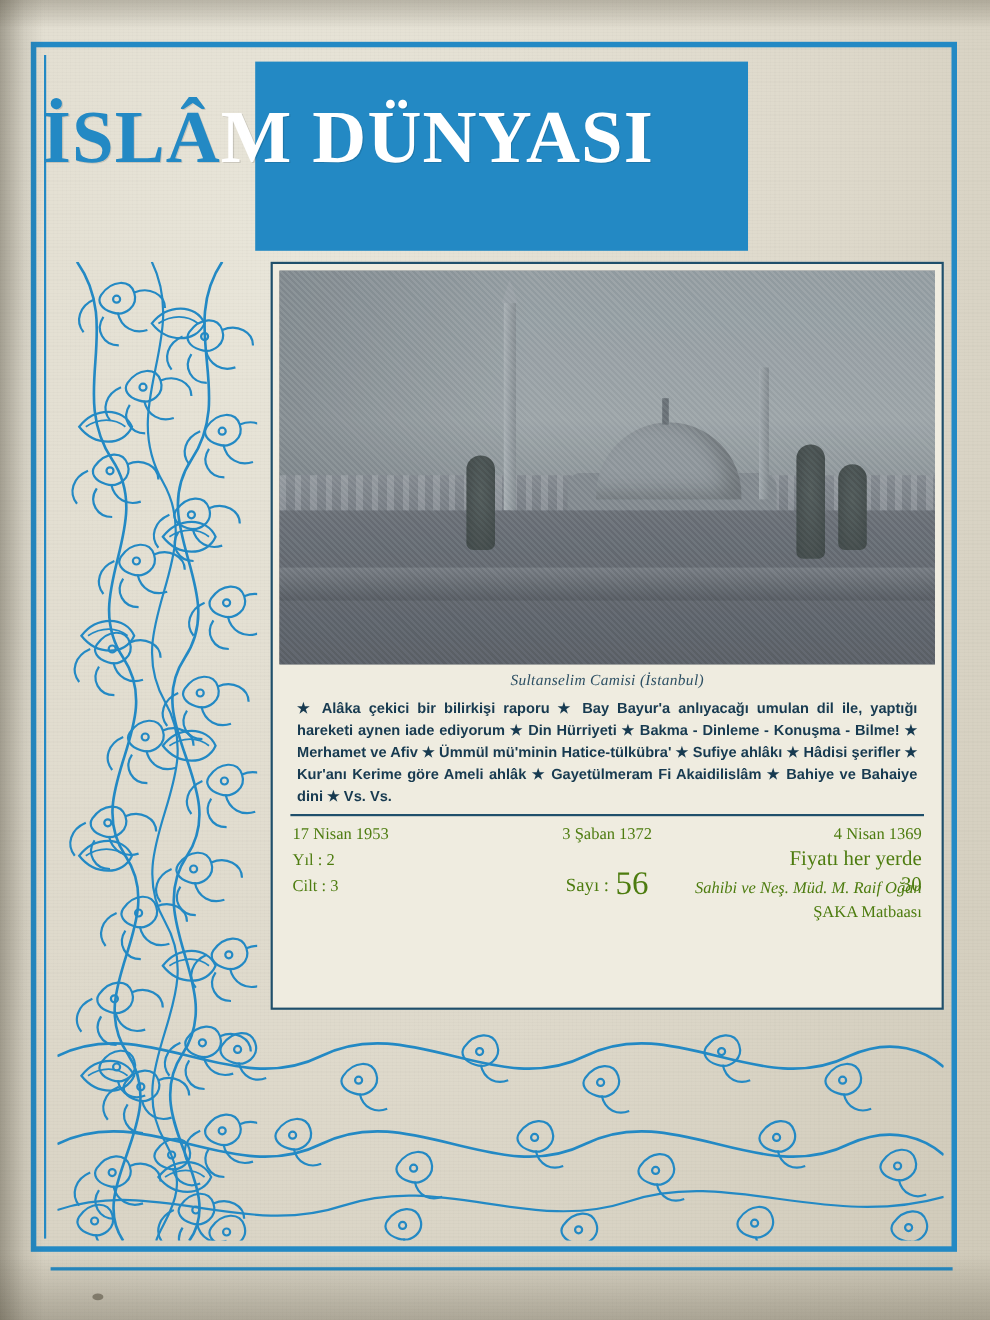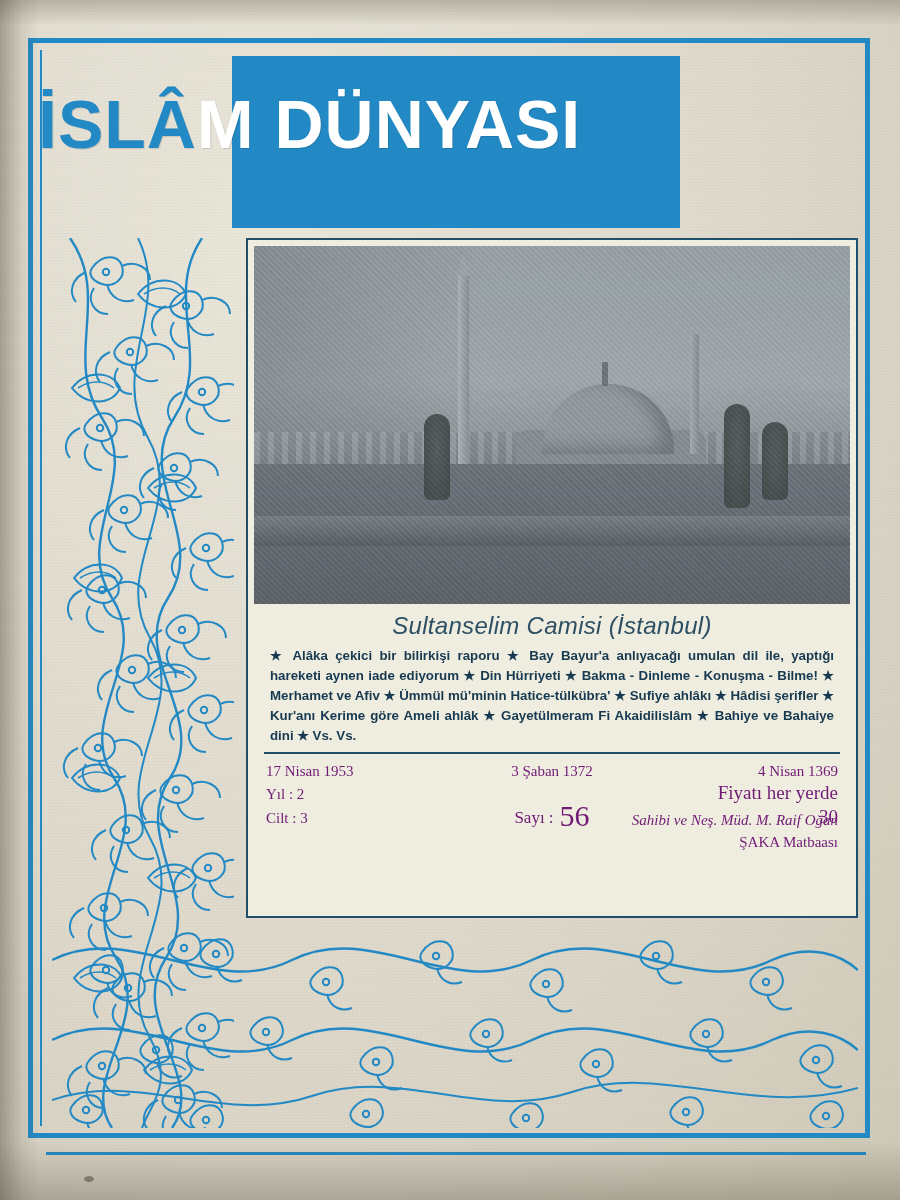--- a/index.html
+++ b/index.html
@@ -78,21 +78,21 @@
     top: 56px;
     width: 448px;
     height: 172px;
     background: #2389c4;
   }
   #masthead-title {
     position: absolute;
     left: 38px;
     top: 88px;
     width: 630px;
-    font-family: Liberation Sans, sans-serif;
+    font-family: Liberation Serif, serif;
     font-weight: bold;
     font-size: 68px;
     letter-spacing: 1px;
     line-height: 72px;
     color: #ffffff;
     -webkit-text-stroke: 0px;
     text-shadow: 1px 1px 0 rgba(0,0,0,.12);
     white-space: nowrap;
   }
   
@@ -220,23 +220,23 @@
       repeating-linear-gradient(45deg, rgba(255,255,255,.05) 0 2px, rgba(0,0,0,.05) 2px 4px);
     mix-blend-mode: overlay;
   }
   #photo .blue-cast {
     position: absolute; inset: 0;
     background: rgba(80,120,150,.18);
   }
 
   #photo-caption {
     text-align: center;
-    font-family: Liberation Sans, sans-serif;
+    font-family: Liberation Serif, serif;
     font-style: italic;
-    font-size: 24px;
+    font-size: 14px;
     color: #2c4f63;
     margin-top: 8px;
     letter-spacing: .3px;
   }
 
   
   #toc-head {
     display: flex;
     align-items: center;
     margin: 4px 12px 2px 12px;
@@ -269,21 +269,21 @@
 
   #rule-under-toc {
     margin: 6px 10px 0 10px;
     border-top: 2px solid #1f4f6b;
   }
 
   
   #colophon {
     margin: 6px 12px 0 12px;
     font-family: "Liberation Serif", serif;
-    color: #701a75;
+    color: #4d7c0f;
   }
   .col-row {
     display: flex;
     justify-content: space-between;
     align-items: baseline;
     font-size: 15px;
     line-height: 22px;
   }
   .col-row .c-left { width: 33%; text-align: left; }
   .col-row .c-mid { width: 34%; text-align: center; }

